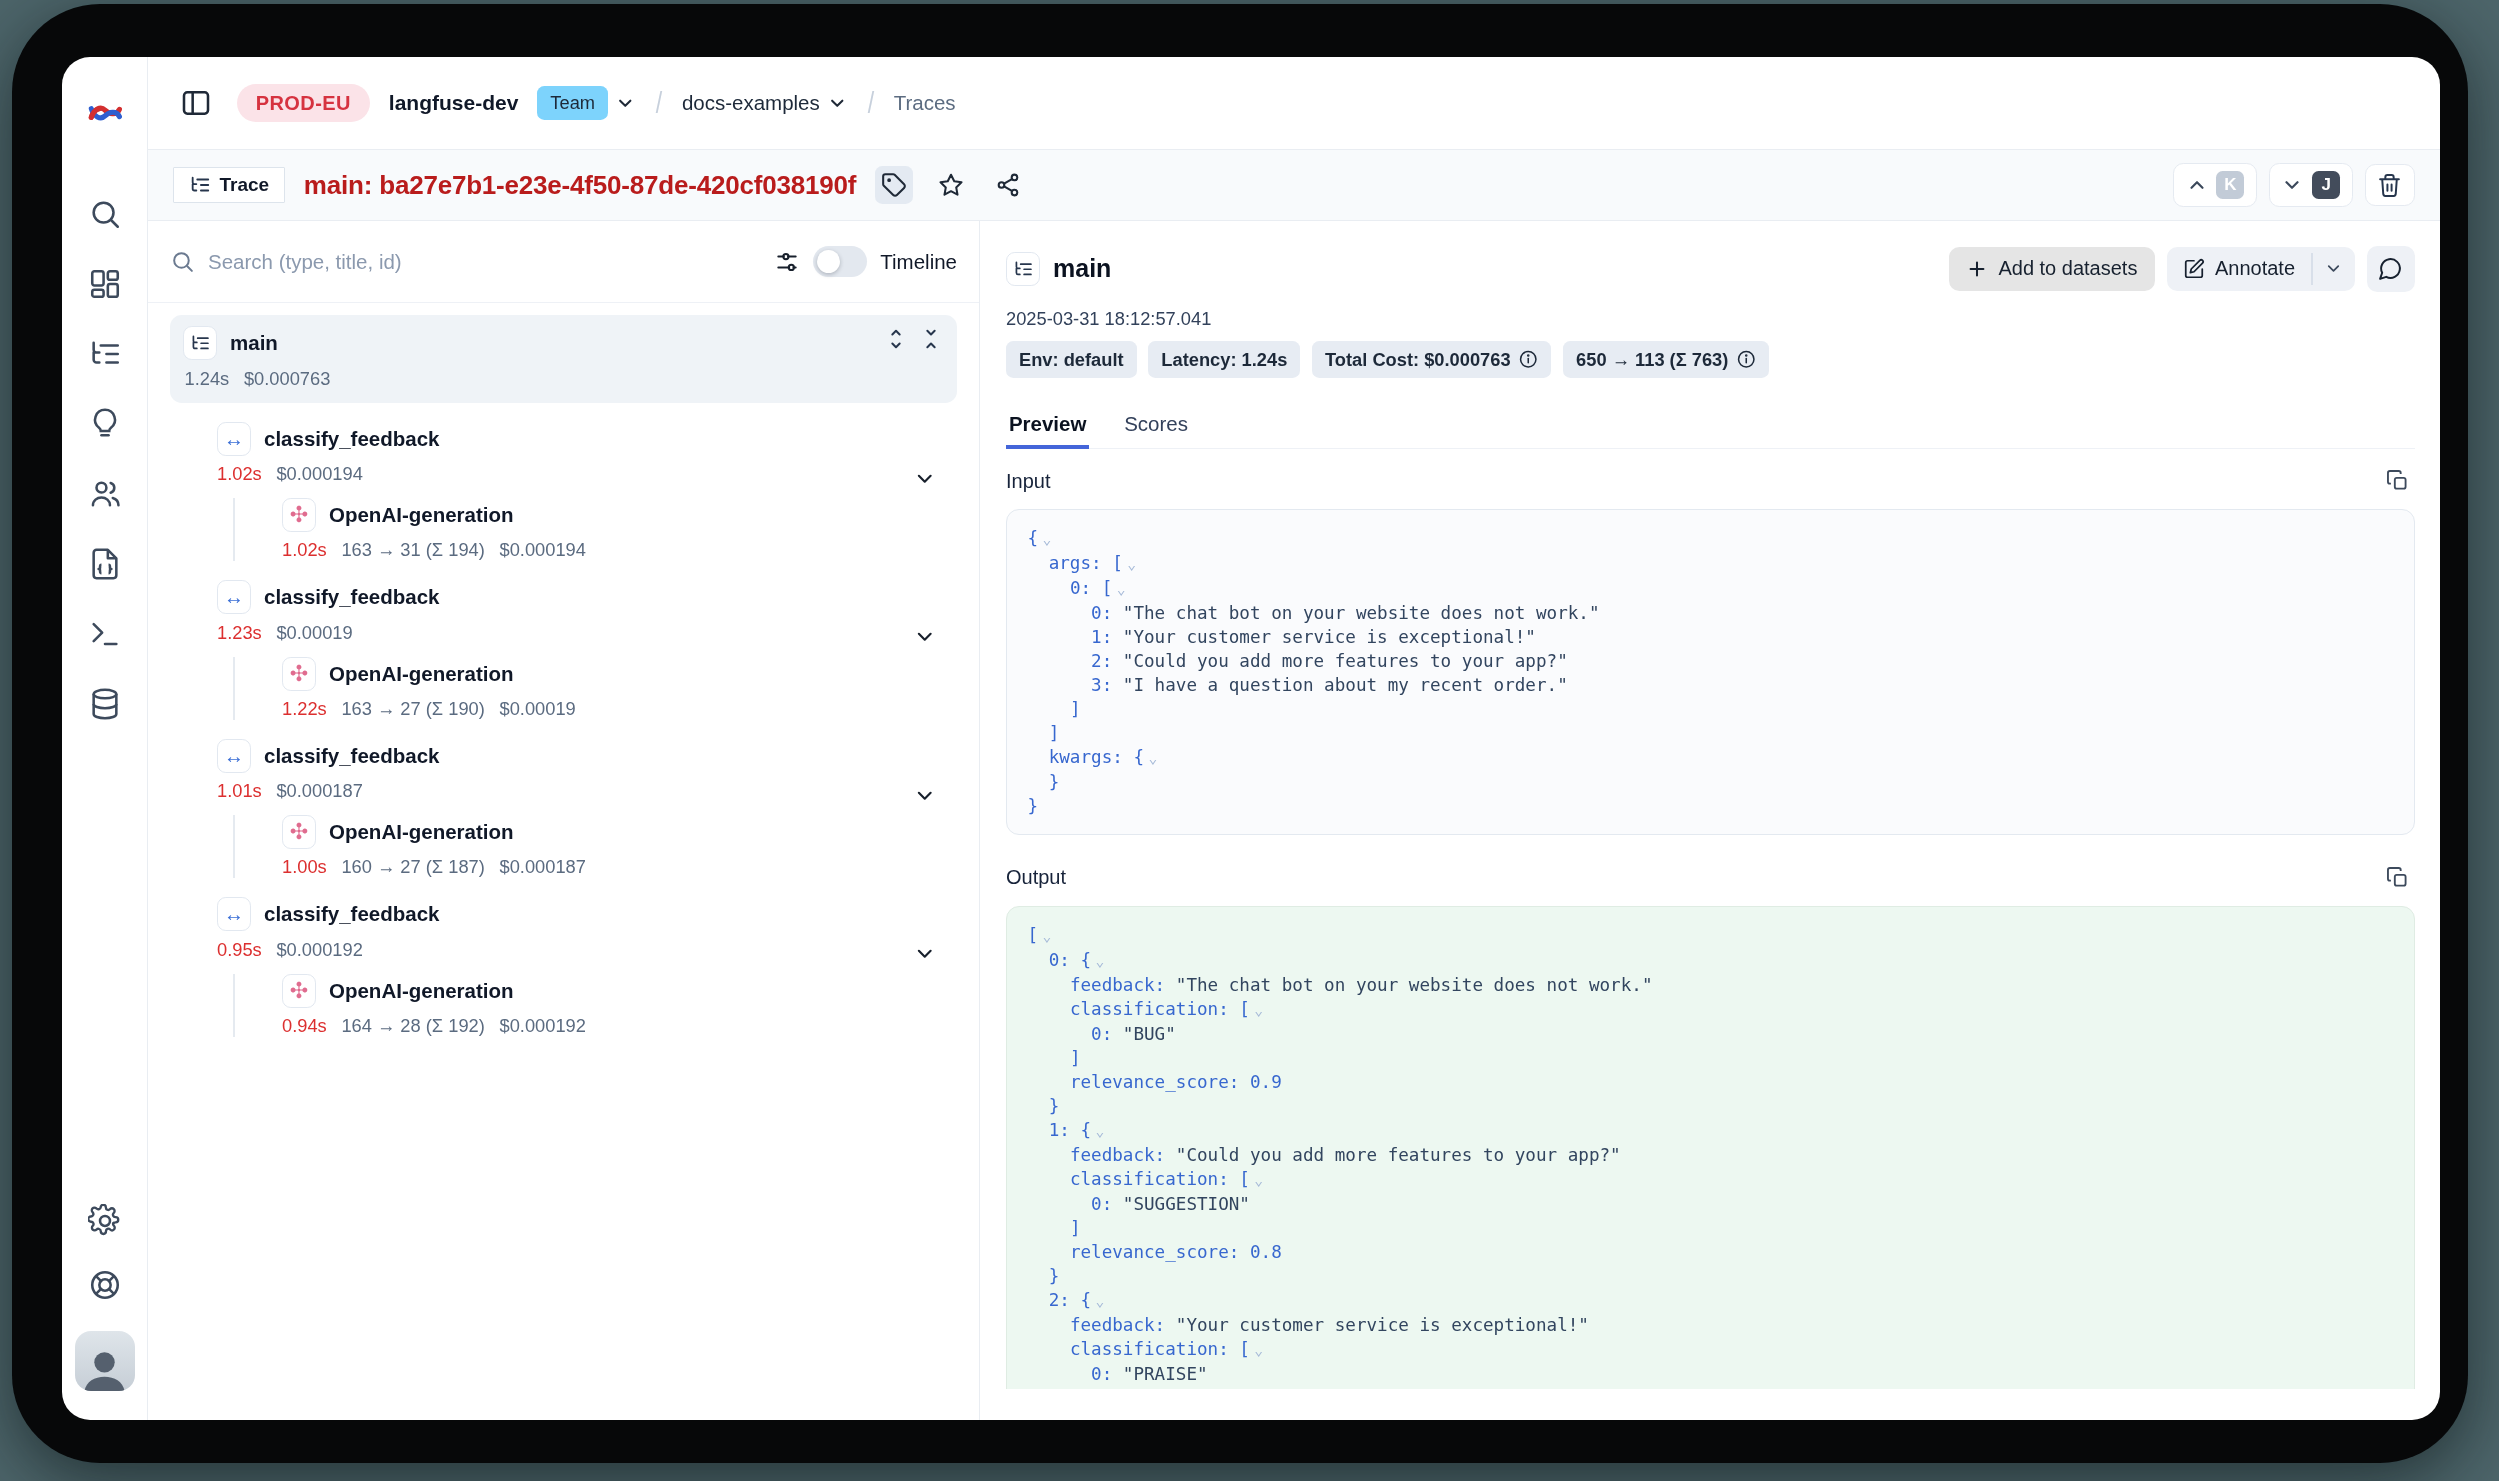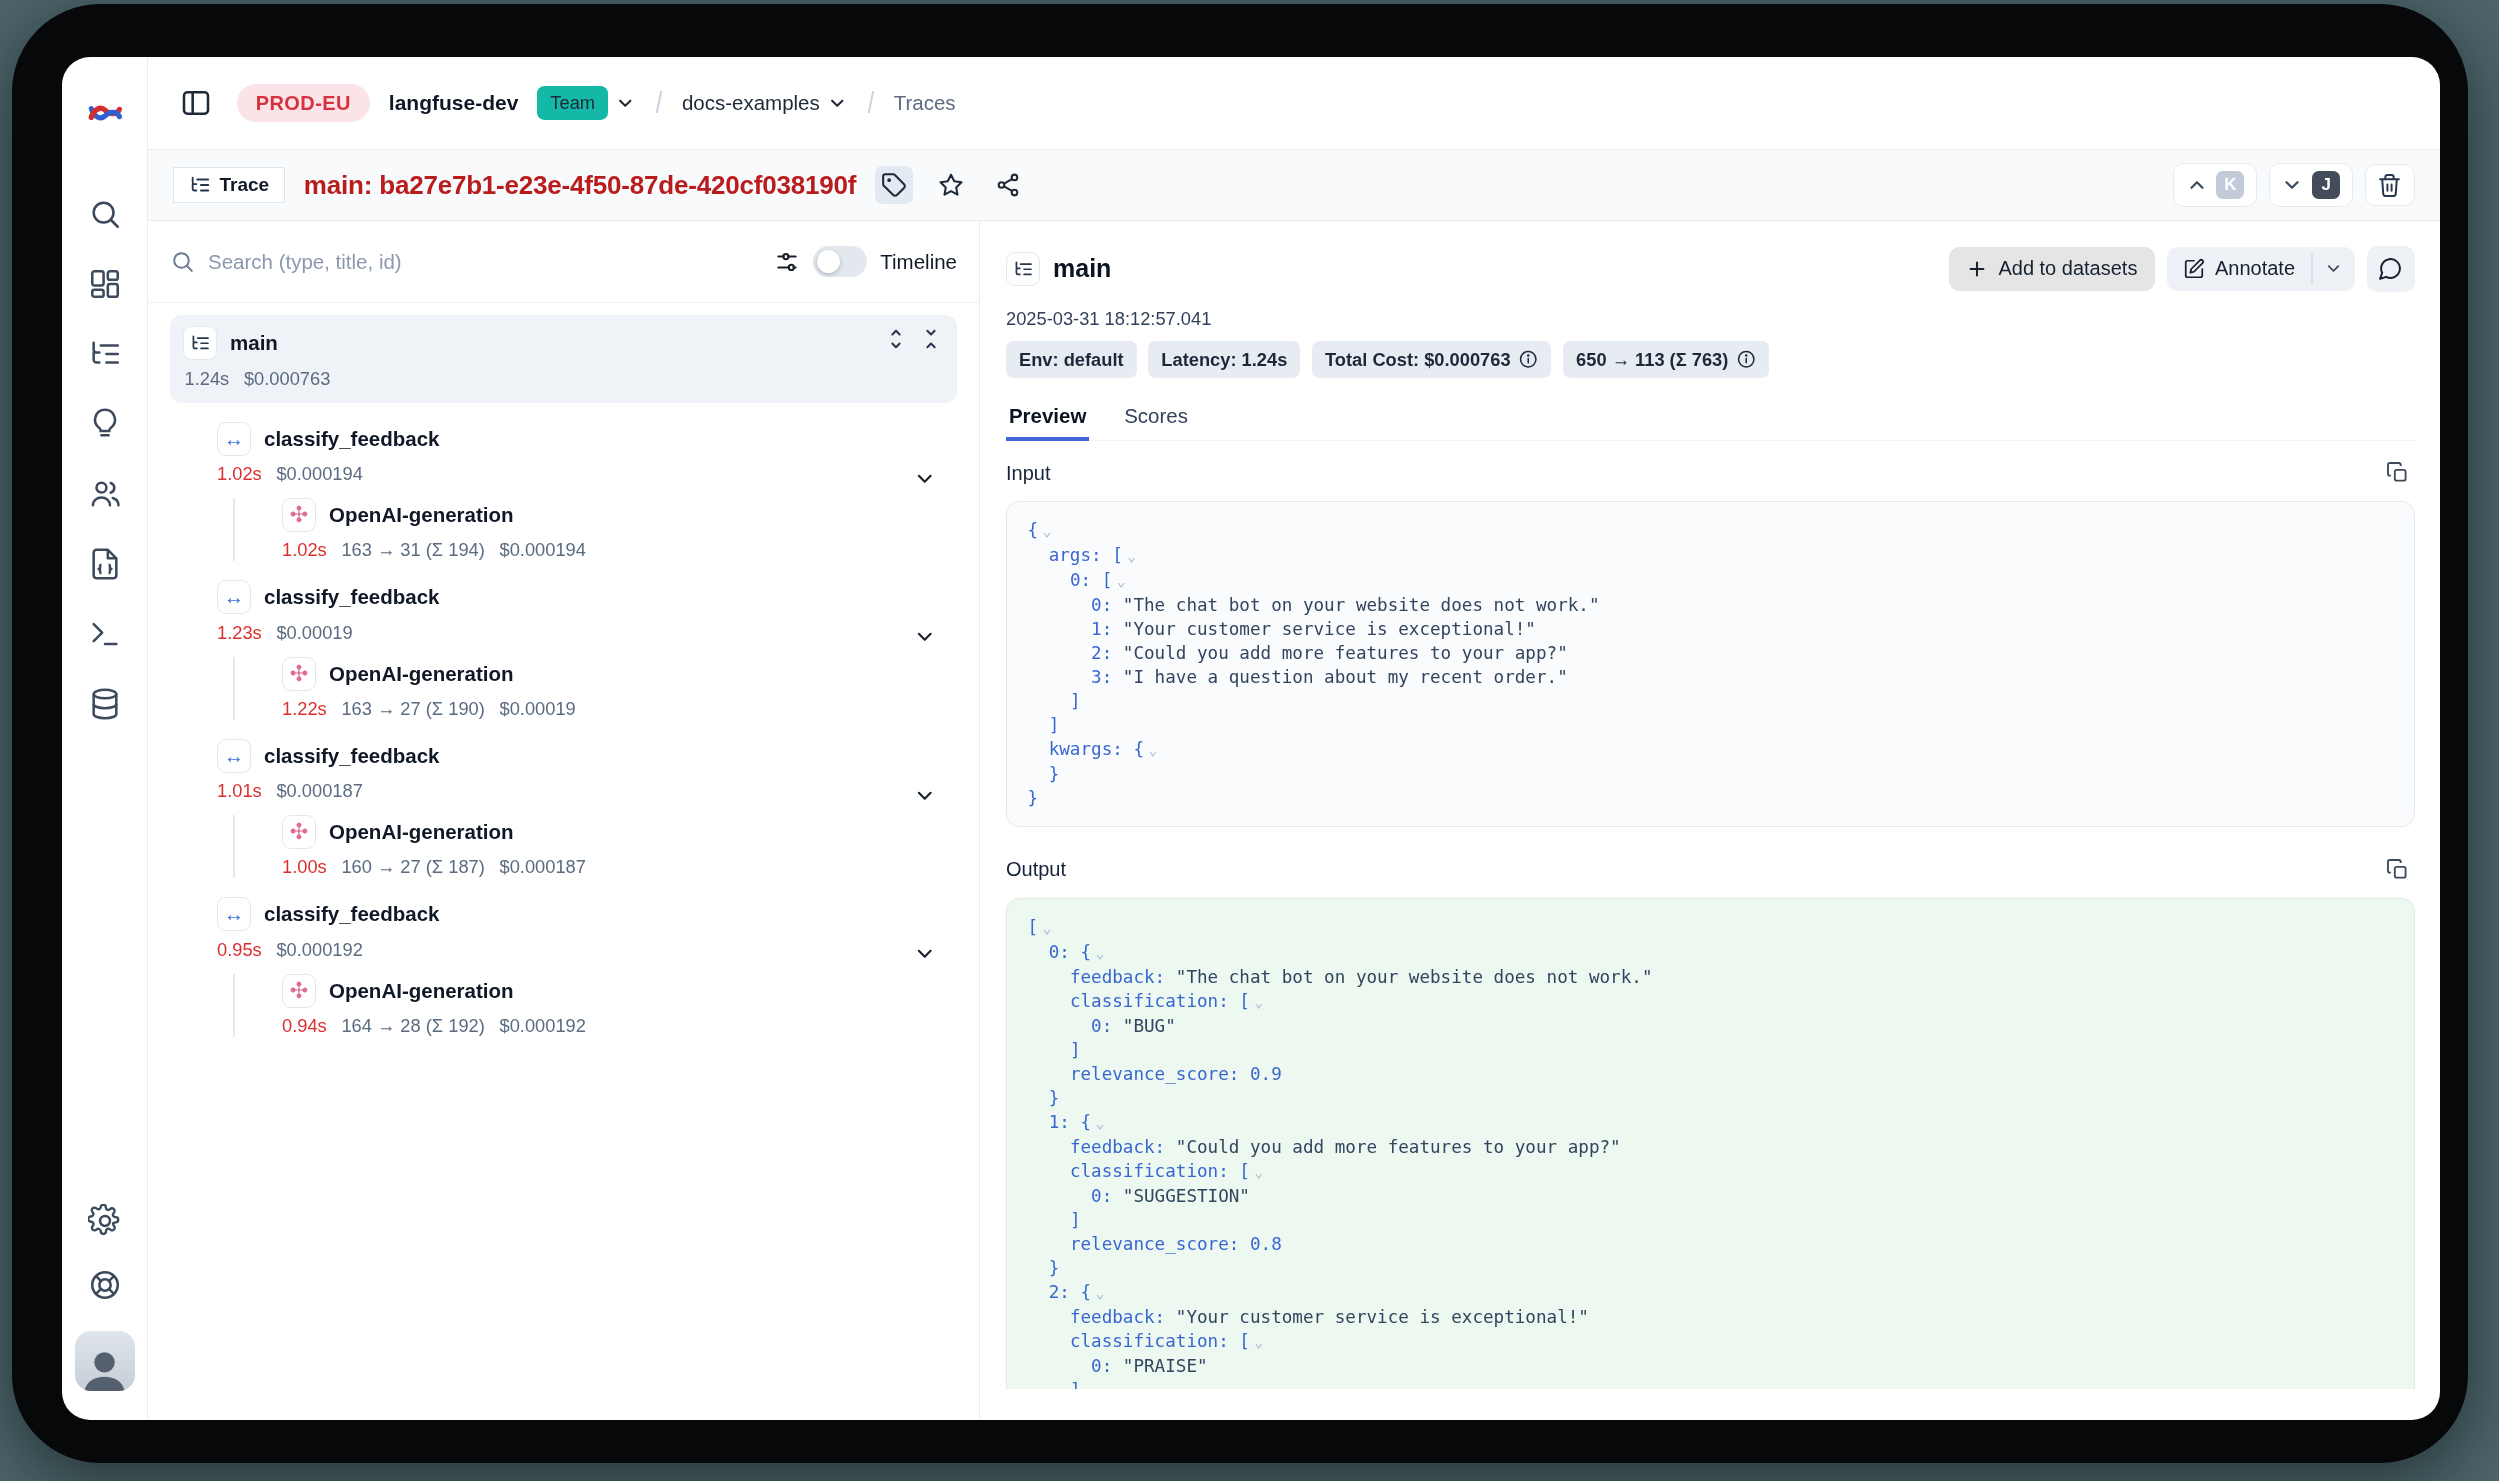--- a/index.html
+++ b/index.html
@@ -14,21 +14,21 @@
   .rail-icons { margin-top:70px; display:flex; flex-direction:column; gap:35px; align-items:center; }
   .rail-bottom { margin-top:auto; margin-bottom:29px; display:flex; flex-direction:column; gap:29px; align-items:center; }
   .ric { width:35px; height:35px; display:flex; align-items:center; justify-content:center; color:#3d4a5c; cursor:pointer; }
   .ric svg { stroke:#3d4a5c; }
   .avatar { width:60px; height:60px; border-radius:16px; background:linear-gradient(180deg,#dfe5ea, #c6ced6); overflow:hidden; display:flex; align-items:flex-end; justify-content:center; cursor:pointer; }
 
   
   .header { position:absolute; left:86px; top:0; right:0; height:93px; border-bottom:1.5px solid #e9edf2; display:flex; align-items:center; padding:0 26px; gap:19px; }
   .pill-env { background:#fbe3e8; color:#d63340; font-weight:700; font-size:20px; padding:7.3px 19px; border-radius:732px; letter-spacing:0.4px; }
   .org-name { font-size:21px; font-weight:700; color:#101828; }
-  .pill-team { background:#14b8a6; color:#1d2939; font-size:18.3px; font-weight:500; padding:5.9px 13px; border-radius:7.3px; }
+  .pill-team { background:#7dd3fc; color:#1d2939; font-size:18.3px; font-weight:500; padding:5.9px 13px; border-radius:7.3px; }
   .crumb-sep { color:#c7d0dc; font-size:29px; font-weight:300; transform:scaleX(.8); }
   .proj-name { font-size:20.5px; font-weight:500; color:#1d2939; }
   .crumb-current { font-size:20.5px; color:#5c6c81; }
   .chev-btn { display:flex; align-items:center; gap:7.3px; cursor:pointer; }
 
   
   .tracebar { position:absolute; left:86px; top:93px; right:0; height:71px; background:#f8fafc; border-bottom:1.5px solid #e9edf2; display:flex; align-items:center; padding:0 25px; gap:19px; }
   .trace-type { display:flex; align-items:center; gap:8.8px; background:#ffffff; border:1.5px solid #dde4ec; border-radius:1px; padding:5.9px 14.7px; font-size:19px; font-weight:700; color:#101828; }
   .trace-title { font-size:26px; font-weight:700; color:#b91c1c; letter-spacing:-0.2px; }
   .icon-btn { display:flex; align-items:center; justify-content:center; cursor:pointer; border-radius:7.3px; padding:5.9px; }
@@ -70,21 +70,21 @@
   .d-actions { margin-left:auto; display:flex; gap:11.7px; align-items:center; }
   .soft-btn { background:#e5e5e5; border-radius:10.3px; display:flex; align-items:center; gap:10.3px; padding:10.3px 17.6px; font-size:20px; font-weight:500; color:#17212f; cursor:pointer; }
   .annotate-group { background:#eef1f6; border-radius:10.3px; display:flex; align-items:stretch; }
   .annotate-main { display:flex; align-items:center; gap:10.3px; padding:10.3px 16px; font-size:20px; font-weight:500; color:#17212f; cursor:pointer; }
   .annotate-sep { width:1.5px; background:#d8dfe9; margin:5.9px 0; }
   .annotate-caret { display:flex; align-items:center; padding:0 11.7px; cursor:pointer; }
   .bubble-btn { background:#eef1f6; border-radius:10.3px; padding:10.3px 11.7px; display:flex; align-items:center; cursor:pointer; }
   .d-timestamp { margin-top:16px; font-size:18.3px; color:#32415a; }
   .d-badges { margin-top:11.7px; display:flex; gap:11.7px; }
   .meta-badge { background:#e7ecf3; border-radius:7.3px; padding:7.3px 13px; font-size:18.3px; font-weight:600; color:#1d2939; display:flex; gap:7.3px; }
-  .d-tabs { margin-top:19px; display:flex; gap:32px; border-bottom:1.5px solid #eef1f6; }
+  .d-tabs { margin-top:27px; display:flex; gap:32px; border-bottom:1.5px solid #eef1f6; }
   .tab { font-size:20.5px; padding:7.3px 2.9px 11.7px 2.9px; color:#33415b; font-weight:500; cursor:pointer; position:relative; }
   .tab.active { color:#0b1220; font-weight:700; }
   .tab.active::after { content:""; position:absolute; left:0; right:0; bottom:-1.5px; height:4.4px; background:#4465d9; }
   .section-head { margin-top:14.7px; display:flex; align-items:center; }
   .section-title { font-size:20px; font-weight:500; color:#17233a; }
   .section-head .icon-btn { margin-left:auto; }
   .codebox { margin-top:10.3px; border:1.5px solid #e3e9f0; border-radius:13px; background:#fafbfd; padding:16px 20.5px; }
   .codebox.green { background:#edf8f1; border-color:#dfece3; }
   .cl { white-space:pre; font-family:"DejaVu Sans Mono", monospace; font-size:17.6px; line-height:24px; }
   .jk { color:#3767cf; }

